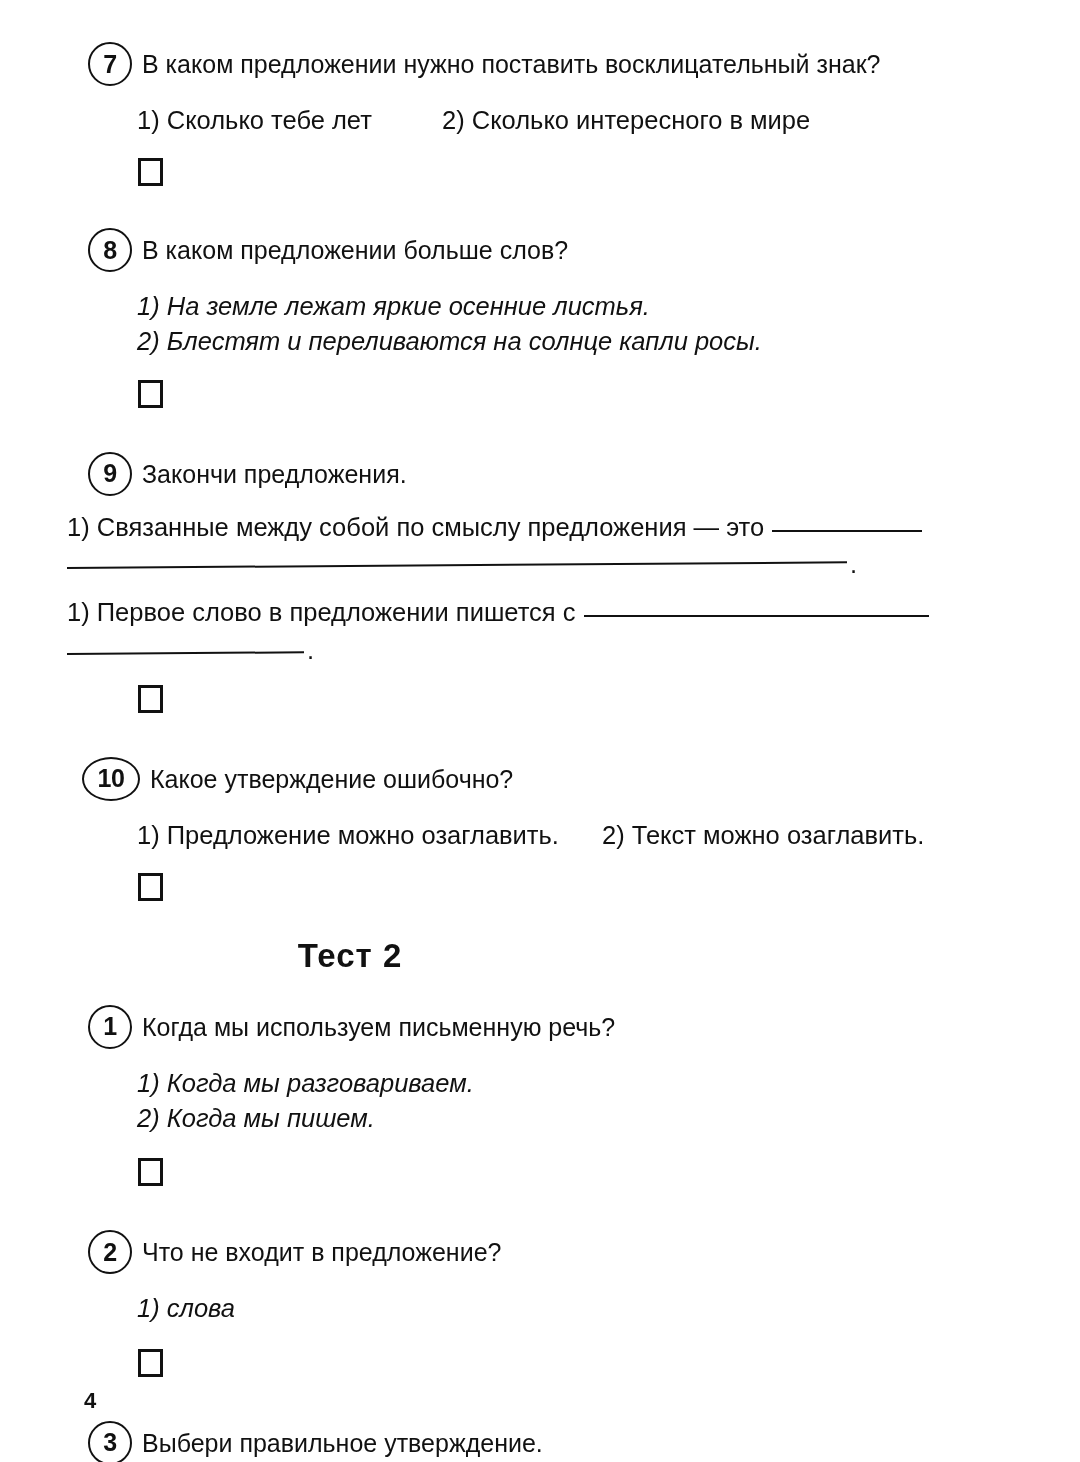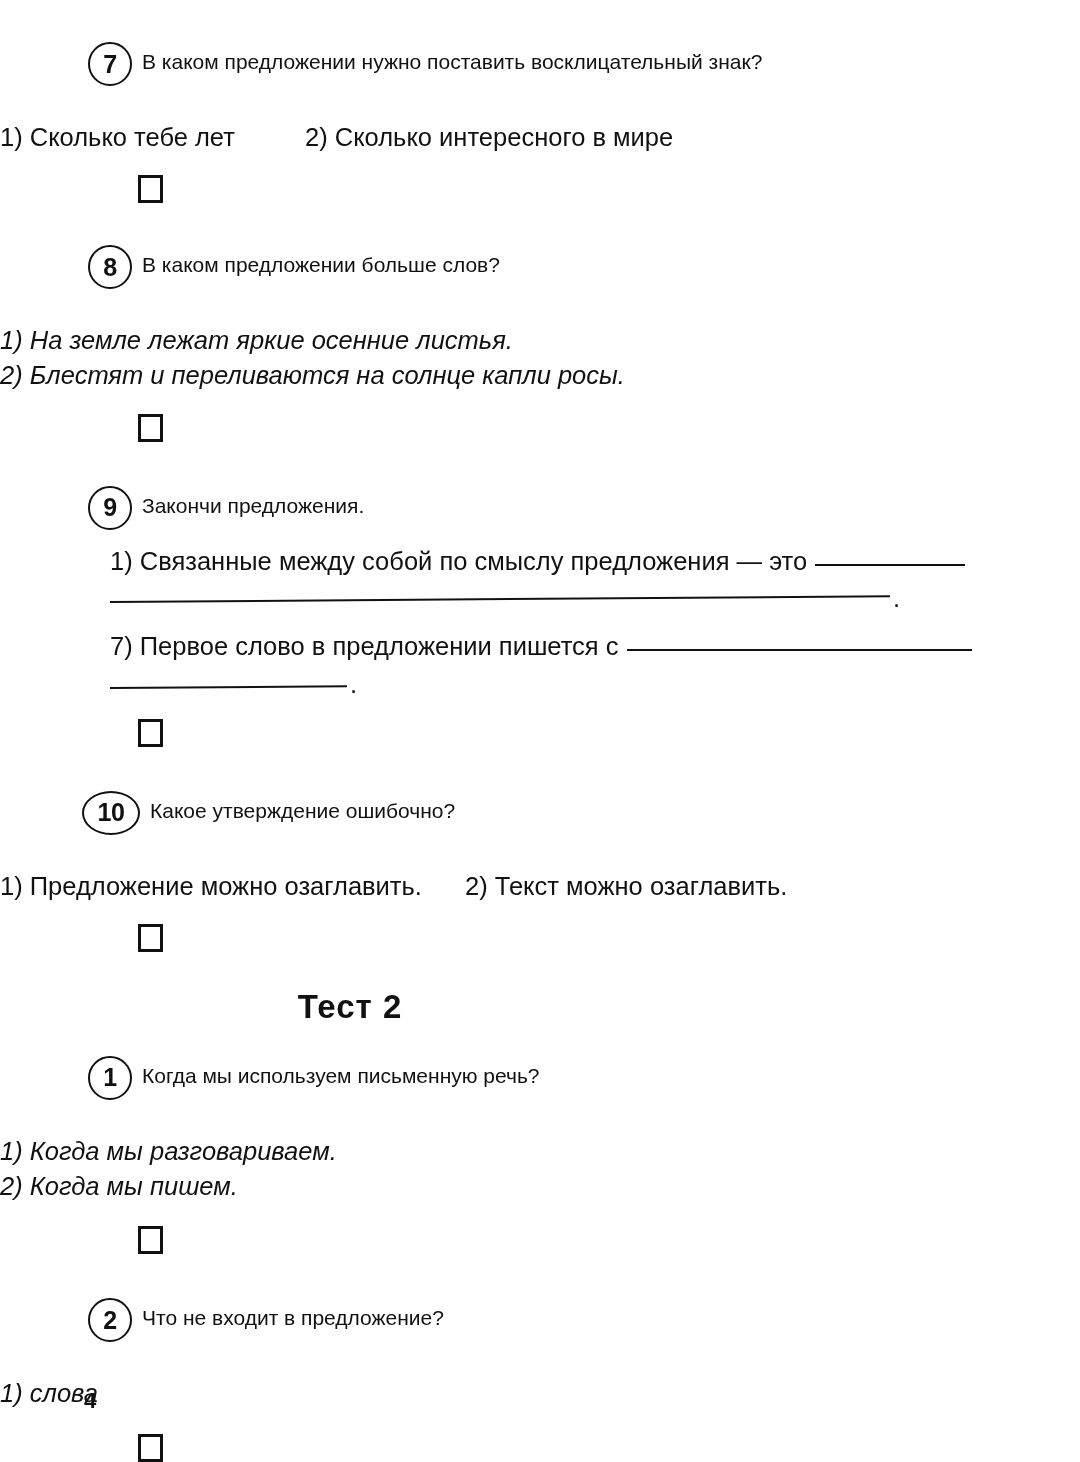--- a/index.html
+++ b/index.html
@@ -50,30 +50,31 @@
     line-height: 1;
     margin-left: 88px;
     margin-top: -6px;
   }
   .q-num.wide {
     width: 58px;
     margin-left: 82px;
   }
 
   .q-text {
-    font-size: 21px;
+    font-size: 25px;
     line-height: 1.18;
     padding-left: 10px;
     padding-top: 2px;
     white-space: nowrap;
   }
 
   
   .opts {
-    margin-top: 34px;
+    margin-top: 17px;
+    padding-left: 137px;
     font-size: 25.5px;
     line-height: 1.38;
   }
   .opt {
     white-space: nowrap;
     font-style: italic;
   }
   .opt-inline {
     display: flex;
     white-space: nowrap;
@@ -89,21 +90,21 @@
     width: 25px;
     height: 28px;
     border: 3.4px solid #111;
     box-sizing: border-box;
     background: #fff;
   }
 
   
   .fill-block {
     margin-top: 16px;
-    padding-left: 110px;
+    padding-left: 67px;
     font-size: 25.5px;
     line-height: 1.2;
   }
   .fill-row {
     display: flex;
     align-items: baseline;
     white-space: nowrap;
   }
   .rule {
     display: inline-block;
@@ -196,21 +197,21 @@
       <div class="fill-row">
         <span>1) Связанные между собой по смыслу предложения — это</span>
         <span class="rule r-a"></span>
       </div>
       <div class="fill-row fill-row2">
         <span class="rule r-b slant"></span>
         <span class="dot-end">.</span>
       </div>
 
       <div class="fill-row fill-row4">
-        <span>7) Первое слово в предложении пишется с</span>
+        <span>1) Первое слово в предложении пишется с</span>
         <span class="rule r-c"></span>
       </div>
       <div class="fill-row fill-row2">
         <span class="rule r-d slant"></span>
         <span class="dot-end">.</span>
       </div>
     </div>
 
     <div class="cbox-row" style="margin-top:26px;">
       <div class="cbox"></div>

